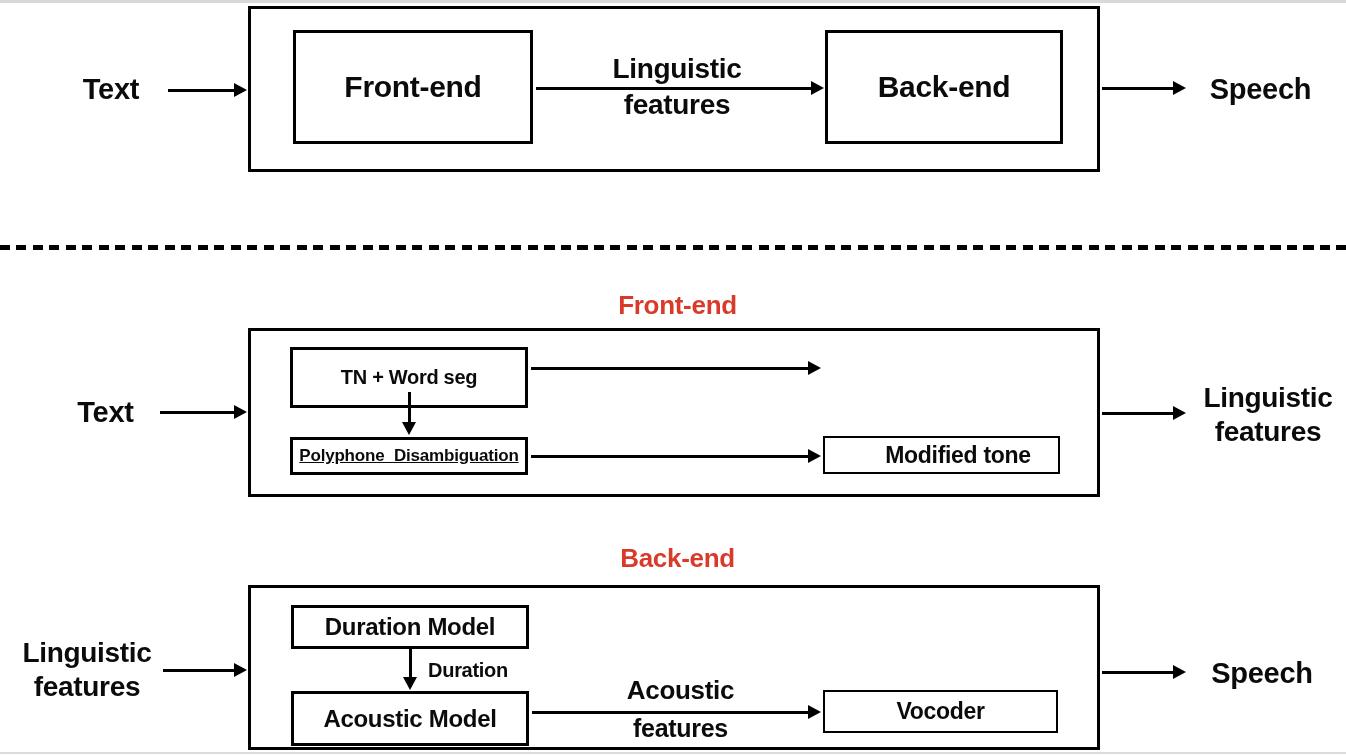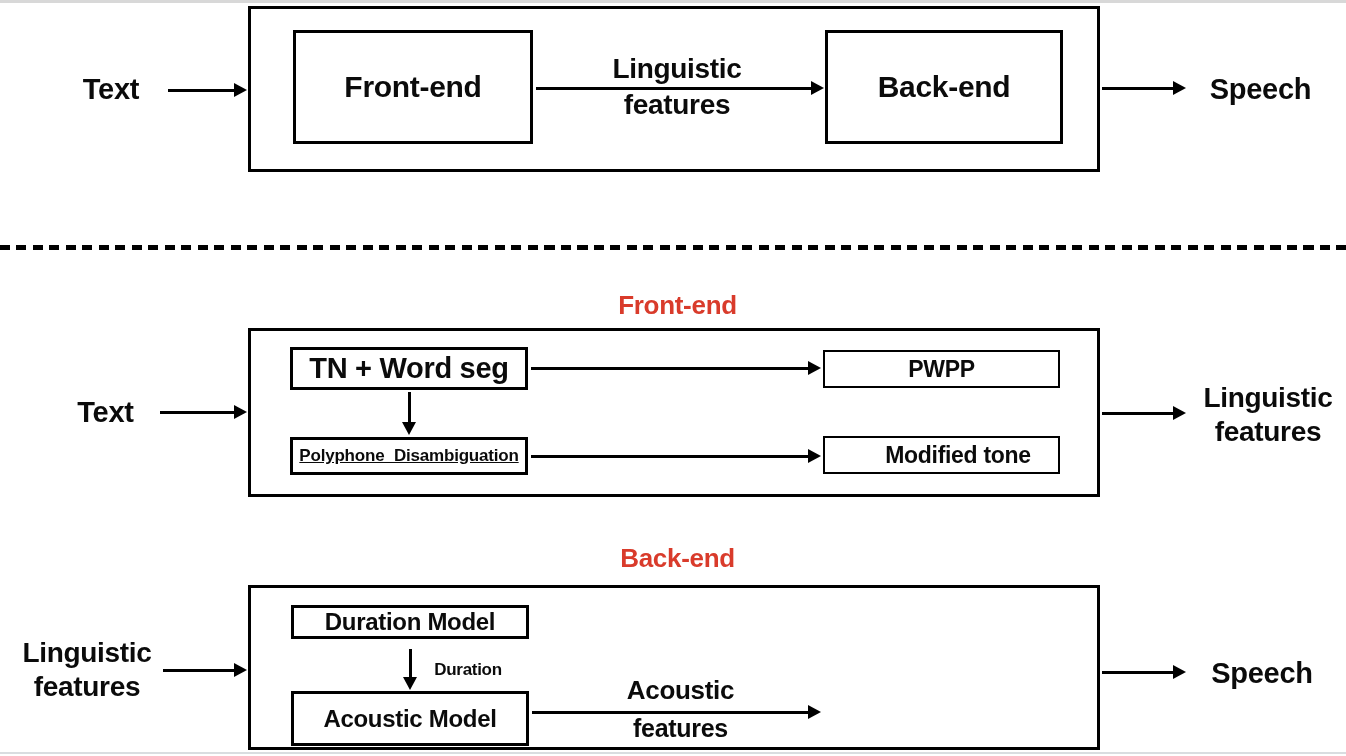--- a/index.html
+++ b/index.html
@@ -74,21 +74,21 @@
   <div class="lbl red" style="left:575px;top:291px;width:205px;font-size:26px;line-height:28px;">Front-end</div>
 
   <div class="box" style="left:248px;top:328px;width:852px;height:169px;"></div>
 
   <div class="lbl" style="left:48px;top:395px;width:115px;font-size:29px;line-height:34px;">Text</div>
   <div class="arr-r" style="left:160px;top:404px;width:87px;">
     <i class="shaft"></i>
       <i class="head"></i>
   </div>
 
-  <div class="box" style="left:290px;top:347px;width:238px;height:43px;font-size:29px;">
+  <div class="box" style="left:290px;top:347px;width:238px;height:61px;font-size:20px;">
     <span>TN + Word seg</span>
   </div>
 
   <div class="arr-d" style="left:401px;top:392px;height:43px;">
     <i class="shaft"></i>
       <i class="head"></i>
   </div>
 
   <div class="box" style="left:290px;top:437px;width:238px;height:38px;font-size:17px;word-spacing:5px;letter-spacing:-0.2px;text-decoration:underline;">
     <span>Polyphone Disambiguation</span>
@@ -96,23 +96,20 @@
 
   <div class="arr-r" style="left:531px;top:360px;width:290px;">
     <i class="shaft"></i>
       <i class="head"></i>
   </div>
   <div class="arr-r" style="left:531px;top:448px;width:290px;">
     <i class="shaft"></i>
       <i class="head"></i>
   </div>
 
-  <div class="box thin" style="left:823px;top:350px;width:237px;height:38px;font-size:23px;">
-    <span>PWPP</span>
-  </div>
   <div class="box thin" style="left:823px;top:436px;width:237px;height:38px;font-size:23px;padding-left:33px;">
     <span>Modified tone</span>
   </div>
 
   <div class="arr-r" style="left:1102px;top:405px;width:84px;">
     <i class="shaft"></i>
       <i class="head"></i>
   </div>
   <div class="lbl" style="left:1190px;top:383px;width:156px;font-size:28px;line-height:30px;">Linguistic</div>
   <div class="lbl" style="left:1190px;top:417px;width:156px;font-size:28px;line-height:30px;">features</div>
@@ -121,41 +118,44 @@
 
   <div class="box" style="left:248px;top:585px;width:852px;height:165px;"></div>
 
   <div class="lbl" style="left:12px;top:638px;width:150px;font-size:28px;line-height:30px;">Linguistic</div>
   <div class="lbl" style="left:12px;top:672px;width:150px;font-size:28px;line-height:30px;">features</div>
   <div class="arr-r" style="left:163px;top:662px;width:84px;">
     <i class="shaft"></i>
       <i class="head"></i>
   </div>
 
-  <div class="box" style="left:291px;top:605px;width:238px;height:34px;font-size:24px;">
+  <div class="box" style="left:291px;top:605px;width:238px;height:44px;font-size:24px;">
     <span>Duration Model</span>
   </div>
 
   <div class="arr-d" style="left:402px;top:649px;height:41px;">
     <i class="shaft"></i>
       <i class="head"></i>
   </div>
-  <div class="lbl" style="left:428px;top:661px;width:80px;font-size:17px;line-height:18px;">Duration</div>
+  <div class="lbl" style="left:428px;top:661px;width:80px;font-size:20px;line-height:18px;">Duration</div>
 
   <div class="box" style="left:291px;top:691px;width:238px;height:55px;font-size:24px;">
     <span>Acoustic Model</span>
   </div>
 
   <div class="arr-r" style="left:532px;top:704px;width:289px;">
     <i class="shaft"></i>
       <i class="head"></i>
   </div>
   <div class="lbl" style="left:598px;top:677px;width:165px;font-size:26px;line-height:27px;">Acoustic</div>
   <div class="lbl" style="left:598px;top:715px;width:165px;font-size:25px;line-height:26px;">features</div>
 
+  <div class="box thin" style="left:823px;top:690px;width:235px;height:43px;font-size:23px;">
+    <span>Vocoder</span>
+  </div>
 
   <div class="arr-r" style="left:1102px;top:664px;width:84px;">
     <i class="shaft"></i>
       <i class="head"></i>
   </div>
   <div class="lbl" style="left:1202px;top:656px;width:120px;font-size:29px;line-height:34px;">Speech</div>
 
 </div>
 
 </body></html>

